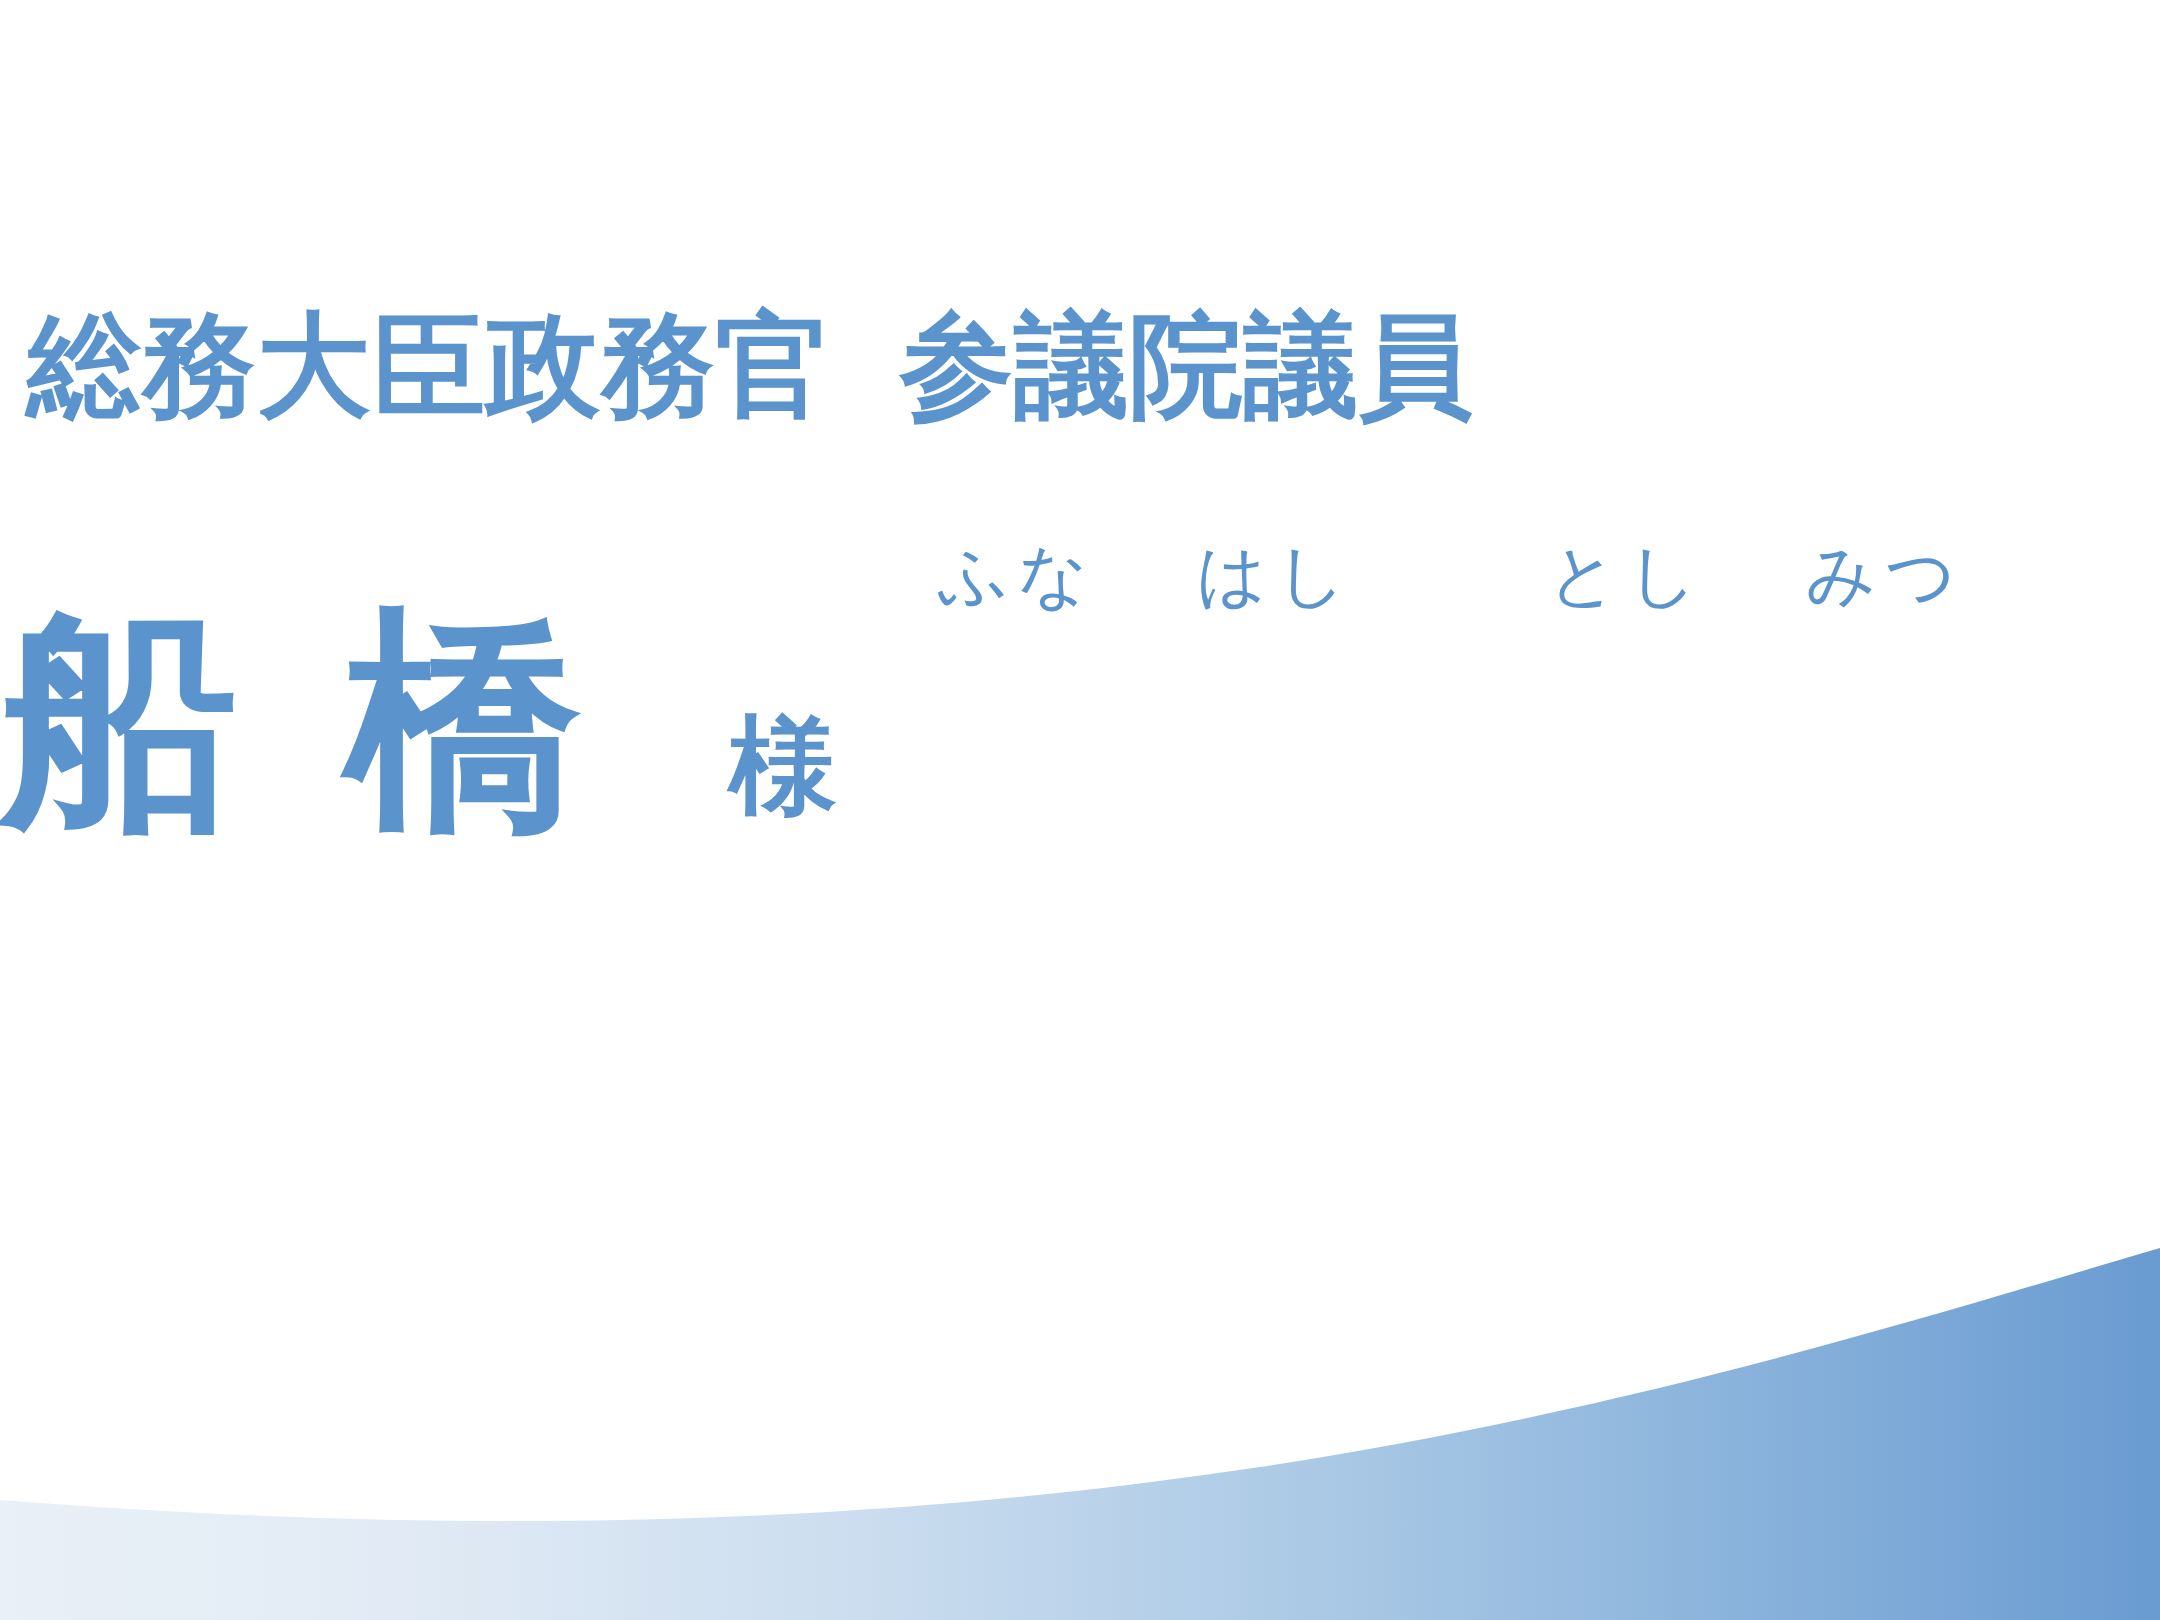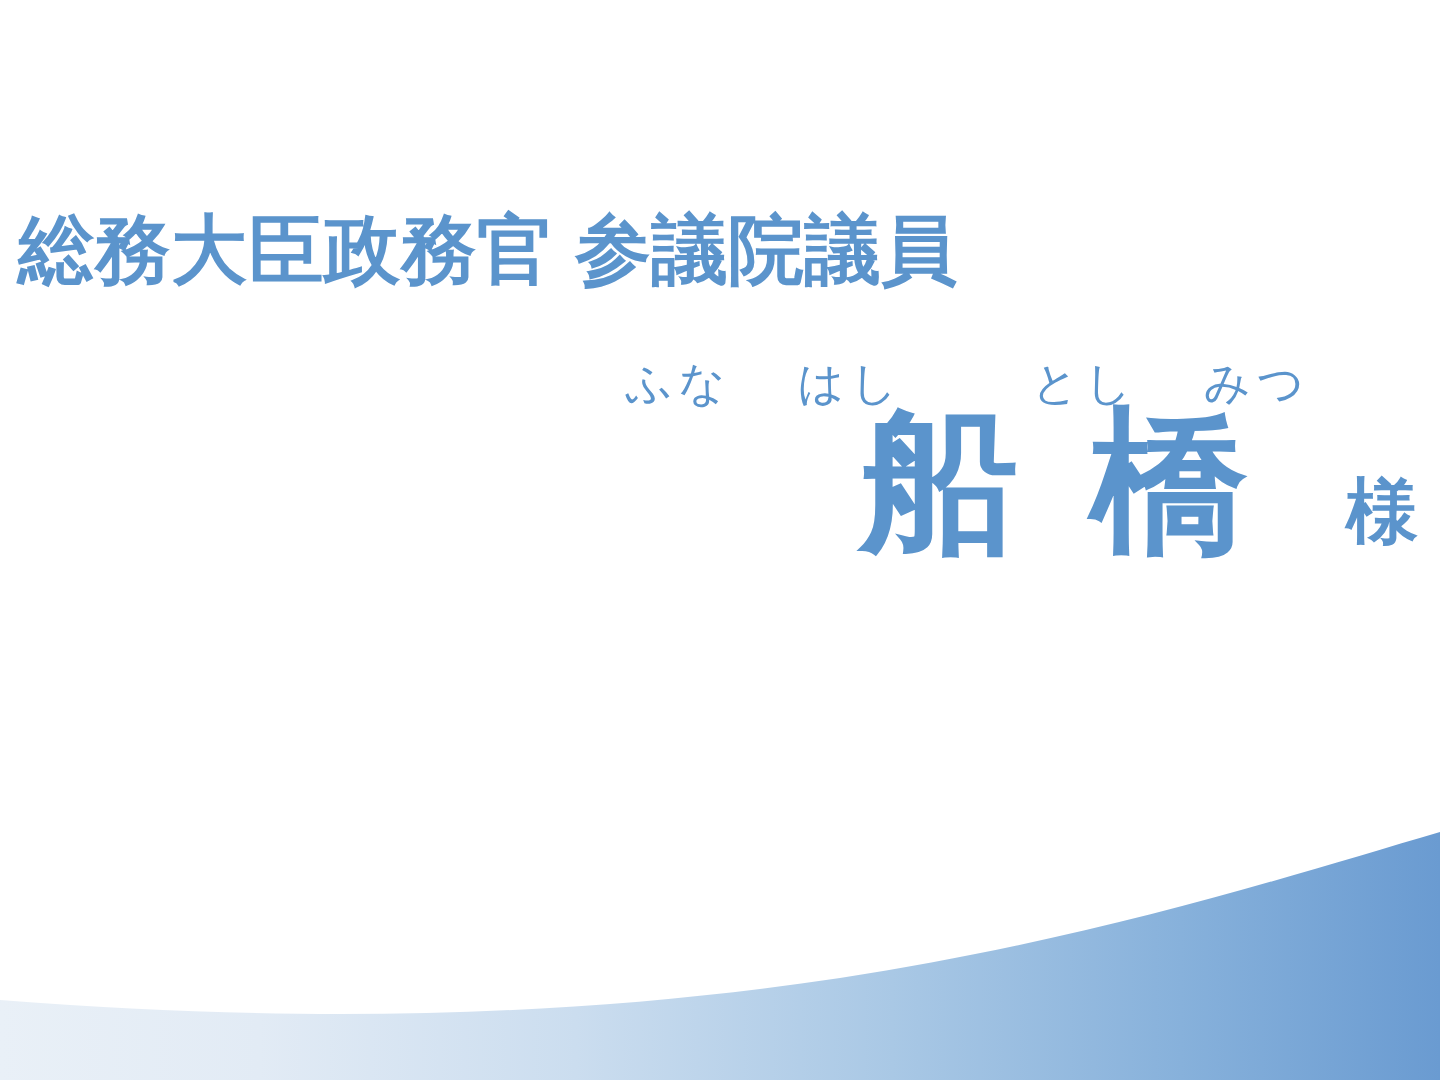--- a/index.html
+++ b/index.html
@@ -41,20 +41,21 @@
     left: 18px;
     top: 200px;
     width: 1100px;
     height: 100px;
     line-height: 100px;
     white-space: nowrap;
     font-weight: bold;
     font-size: 76px;
     letter-spacing: 0.5px;
     color: #5b94cc;
+    font-family: Liberation Mono, monospace;
   }
 
   
   #name-block {
     position: absolute;
     left: 0;
     top: 348px;
     width: 1440px;
     height: 250px;
   }
@@ -83,21 +84,21 @@
   .furigana-spacer { display: inline-block; }
 
   
   #name-row {
     position: absolute;
     left: 0;
     top: 54px;
     width: 1440px;
     height: 180px;
     display: flex;
-    justify-content: flex-end;
+    justify-content: flex-start;
     align-items: baseline;
     white-space: nowrap;
     padding-right: 22px;
     box-sizing: border-box;
   }
   #name-surname, #name-givenname {
     font-size: 158px;
     font-weight: bold;
     line-height: 1;
     color: #5b94cc;

